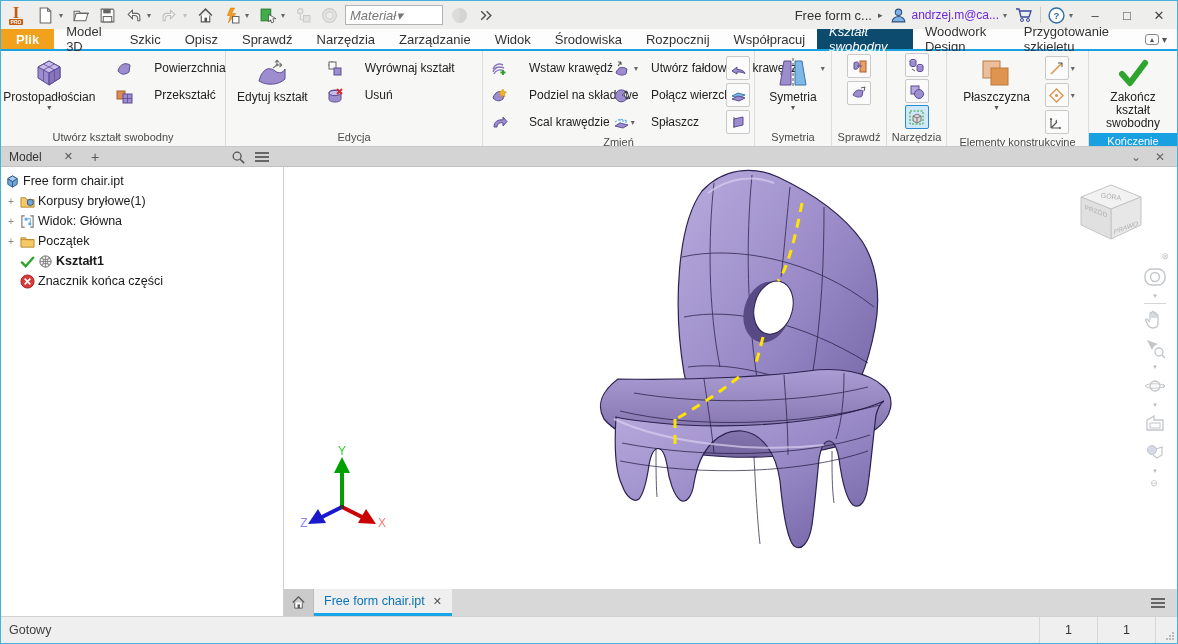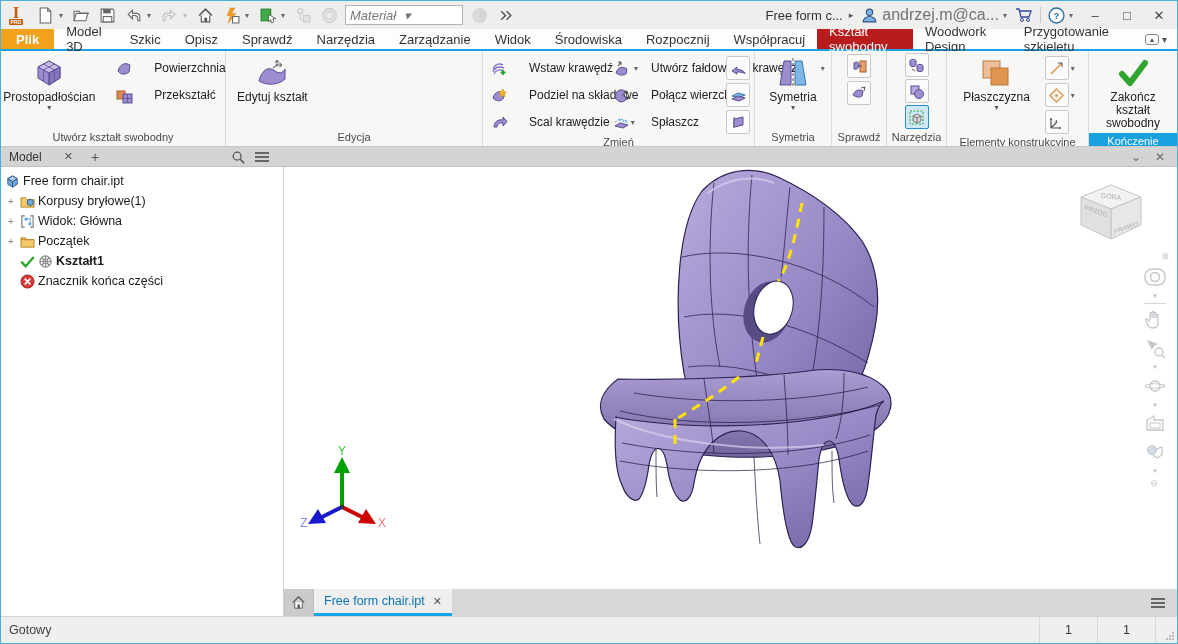--- a/index.html
+++ b/index.html
@@ -8,35 +8,35 @@
 
   
   .titlebar { height:28px; background:#eeeeec; display:flex; align-items:center; flex:0 0 28px; padding:0 4px; gap:2px; }
   .qa-icon { width:24px; height:22px; display:flex; align-items:center; justify-content:center; color:#555; }
   .qa-icon svg { width:17px; height:17px; }
   .dd { font-size:8px; color:#666; width:8px; }
   .disabled { opacity:.35; }
   .logo { width:22px; height:24px; display:flex; flex-direction:column; align-items:center; justify-content:center; margin-right:4px; }
   .logo .ibar { color:#c45d11; font-family:"Liberation Serif",serif; font-weight:bold; font-size:17px; line-height:13px; }
   .logo .pro { font-size:5px; font-weight:bold; color:#fff; background:#c45d11; padding:0 2px; border-radius:1px; }
-  .mat-combo { width:118px; height:20px; background:#fff; border:1px solid #b3b3b3; display:flex; align-items:center; padding:0 4px; margin:0 2px; }
+  .mat-combo { width:98px; height:20px; background:#fff; border:1px solid #b3b3b3; display:flex; align-items:center; padding:0 4px; margin:0 2px; }
   .mat-combo span { flex:1; font-style:italic; color:#777; font-size:13px; }
   .tb-doc { margin-left:auto; display:flex; align-items:center; gap:6px; font-size:13px; color:#333; }
   .searchbox { width:208px; height:21px; background:#fff; border:none; padding:0 6px; font-size:13px; color:#222; font-family:"Liberation Sans",sans-serif; }
   .searchbox::placeholder { color:#333; opacity:1; }
   .tb-right { display:flex; align-items:center; gap:4px; margin-left:6px; }
-  .userlbl { font-size:16px; color:#737373; }
+  .userlbl { font-size:12px; color:#6d28d9; }
   .sep-v { width:1px; height:16px; background:#c9c9c9; margin:0 3px; }
   .winbtn { width:28px; height:24px; display:flex; align-items:center; justify-content:center; font-size:13px; color:#444; }
 
   
   .tabrow { height:22px; background:#fdfdfd; display:flex; align-items:stretch; flex:0 0 22px; border-bottom:2px solid #1ba1e2; font-size:13px; }
   .ftab { background:#f2a11d; color:#fff; padding:0 15px; display:flex; align-items:center; font-weight:bold; }
   .rtab { padding:0 12px; display:flex; align-items:center; color:#333; }
-  .rtab.active { background:#b91c1c; color:#fff; }
+  .rtab.active { background:#0c4a6e; color:#fff;font-style:italic; }
   .tab-collapse { margin-left:auto; display:flex; align-items:center; padding:0 10px; color:#555; font-size:10px; gap:3px; }
 
   
   .ribbon { height:96px; flex:0 0 96px; background:#f7f7f6; display:flex; border-bottom:1px solid #c9c9c9; }
   .rgroup { display:flex; flex-direction:column; border-right:1px solid #dcdcdc; }
   .rbody { flex:1; display:flex; padding:3px 4px 0 4px; gap:2px; }
   .glabel { height:17px; font-size:11px; color:#4a4a4c; text-align:center; padding-top:2px; white-space:nowrap; overflow:hidden; }
   .glabel.finish { background:#18a0e0; color:#fff; }
   .bigbtn { display:flex; flex-direction:column; align-items:center; padding:2px 6px; border:1px solid transparent; border-radius:2px; }
   .bigbtn svg { width:34px; height:32px; }
@@ -271,20 +271,38 @@
     <div class="rgroup" style="width:257px">
       <div class="rbody" style="gap:8px;">
         <div class="bigbtn">
           <svg viewBox="0 0 34 32">
             <path d="M4 24C7 12 14 9 20 14c4 3 8 2 10-2v10c-6 6-18 7-26 2z" fill="#9d8dce" stroke="#5c4d96"></path>
             <path d="M22 8v-5M22 3l-2 2.5M22 3l2 2.5M22 8h5M27 8l-2.5-2M27 8l-2.5 2M22 8l-4 3" fill="none" stroke="#777" stroke-width="1.1"></path>
             <circle cx="22" cy="8" r="1.3" fill="#777"></circle>
           </svg>
           <span class="blabel">Edytuj kształt</span>
         </div>
+        <div class="smallcol">
+          <div class="smallbtn">
+            <svg viewBox="0 0 17 17">
+                <rect x="2" y="2" width="7" height="7" fill="none" stroke="#666"></rect>
+                <rect x="7" y="8" width="7" height="7" fill="#9d8dce" stroke="#5c4d96"></rect>
+                <path d="M2 5h-1M5 2v-1" stroke="#666"></path>
+              </svg>
+            <span>Wyrównaj kształt</span>
+          </div>
+          <div class="smallbtn">
+            <svg viewBox="0 0 17 17">
+                <path d="M2 6c0-2 2.5-3 6-3s6 1 6 3v6c0 2-2.5 3-6 3s-6-1-6-3z" fill="#9d8dce" stroke="#5c4d96"></path>
+                <ellipse cx="8" cy="6" rx="6" ry="2.6" fill="#c7bbe8" stroke="#5c4d96"></ellipse>
+                <path d="M10 2l5 5M15 2l-5 5" stroke="#d62c2c" stroke-width="1.8"></path>
+              </svg>
+            <span>Usuń</span>
+          </div>
+        </div>
       </div>
       <div class="glabel">Edycja</div>
     </div>
 
     <div class="rgroup" style="width:272px">
       <div class="rbody" style="gap:6px;align-items:center;">
         <div class="smallcol" style="min-width:116px;">
           <div class="smallbtn">
             <svg viewBox="0 0 17 17">
                 <path d="M2 9C4 4 8 3 12 5M2 12C4 7 8 6 13 8M3 14c2-4 6-5 10-3" fill="none" stroke="#8674bd" stroke-width="1.4"></path>

